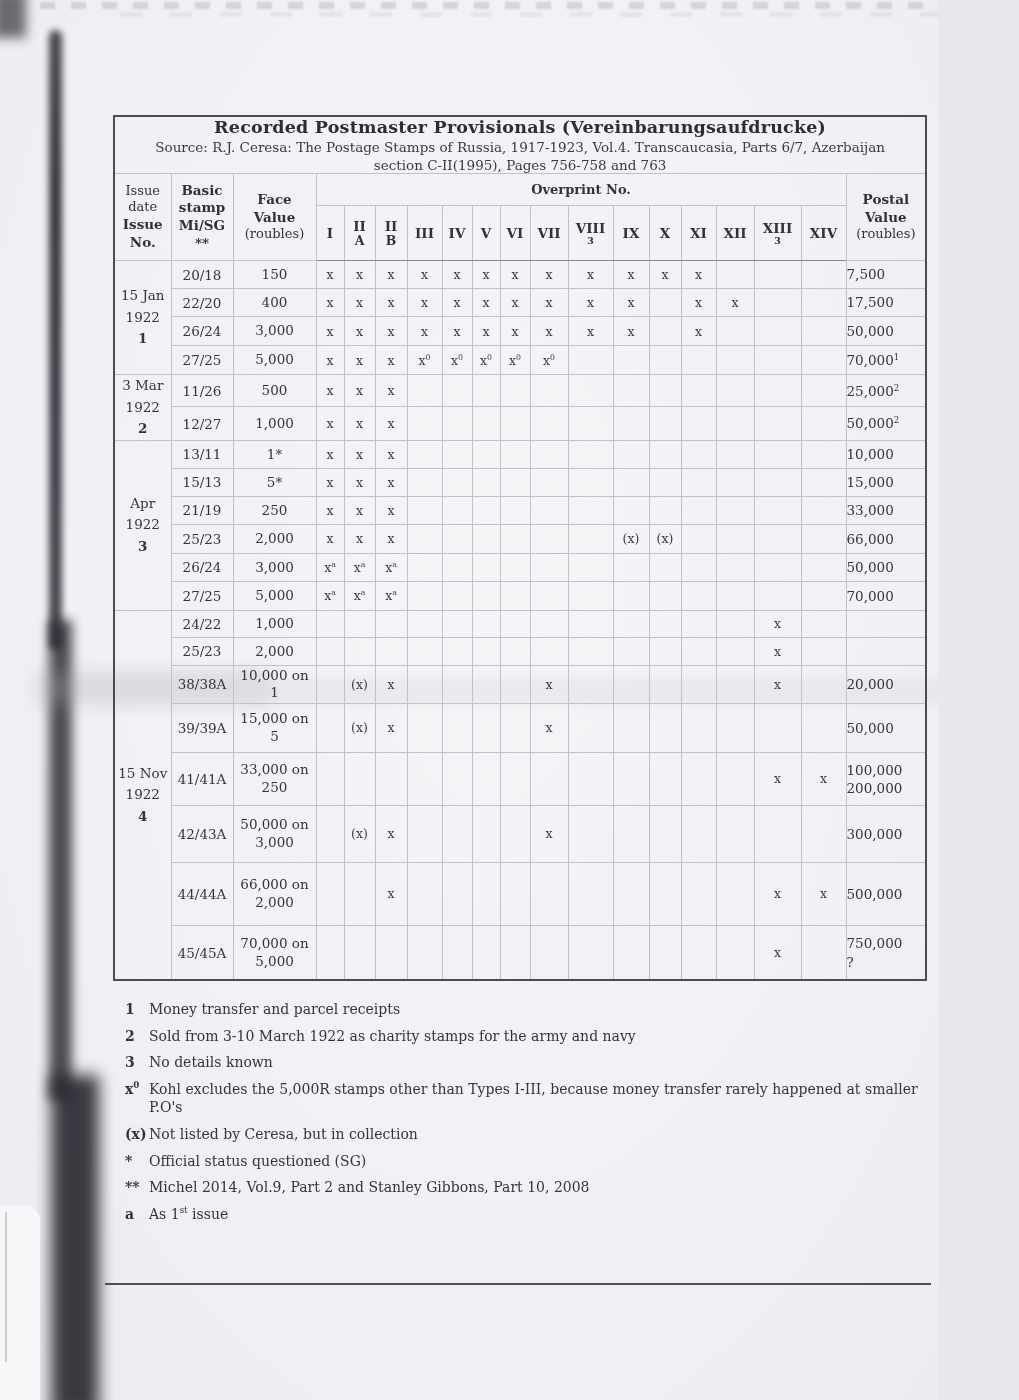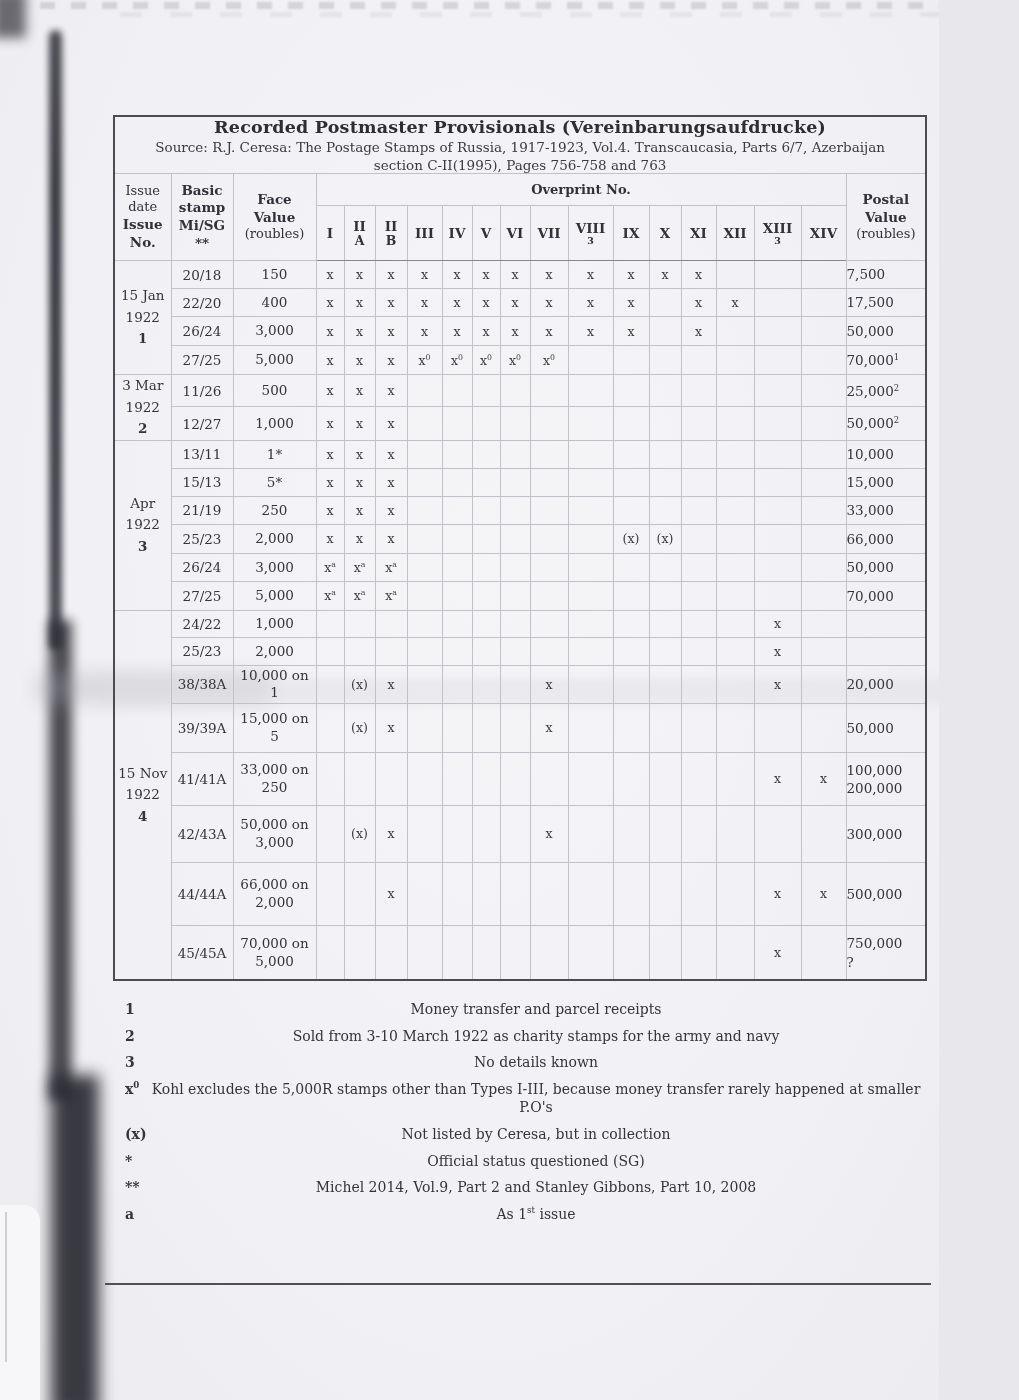--- a/index.html
+++ b/index.html
@@ -66,21 +66,21 @@
   #tbody tr:nth-child(17){height:53px;}
   #tbody tr:nth-child(18){height:57px;}
   #tbody tr:nth-child(19){height:63px;}
   #tbody tr:nth-child(20){height:55px;padding-left:6px;}
 
   
   .legend{position:absolute;left:113px;top:1000px;width:810px;}
   .legend-h{font-weight:bold;font-size:15px;margin:0 0 12px 0;color:#2f2f37;}
   .legend-item{display:flex;margin-bottom:8.5px;font-size:14px;line-height:1.3;}
   .legend-symbol{flex:none;width:36px;padding-left:12px;font-weight:bold;box-sizing:border-box;}
-  .legend-text{flex:1;color:#34343c;text-align:center;}
+  .legend-text{flex:1;color:#34343c;}
 
   
   .footer-line{position:absolute;left:105px;top:1283px;width:826px;border-top:2px solid #4f4f55;}
   .footer-journal{position:absolute;top:1292px;left:0;width:1019px;text-align:center;
     color:#87908b;font-size:18px;letter-spacing:1.6px;}
   .footer-page{position:absolute;top:1316px;left:0;width:1019px;text-align:right;
     color:#87908b;font-size:16px;letter-spacing:1px;}
 </style>
 </head>
 <body>

